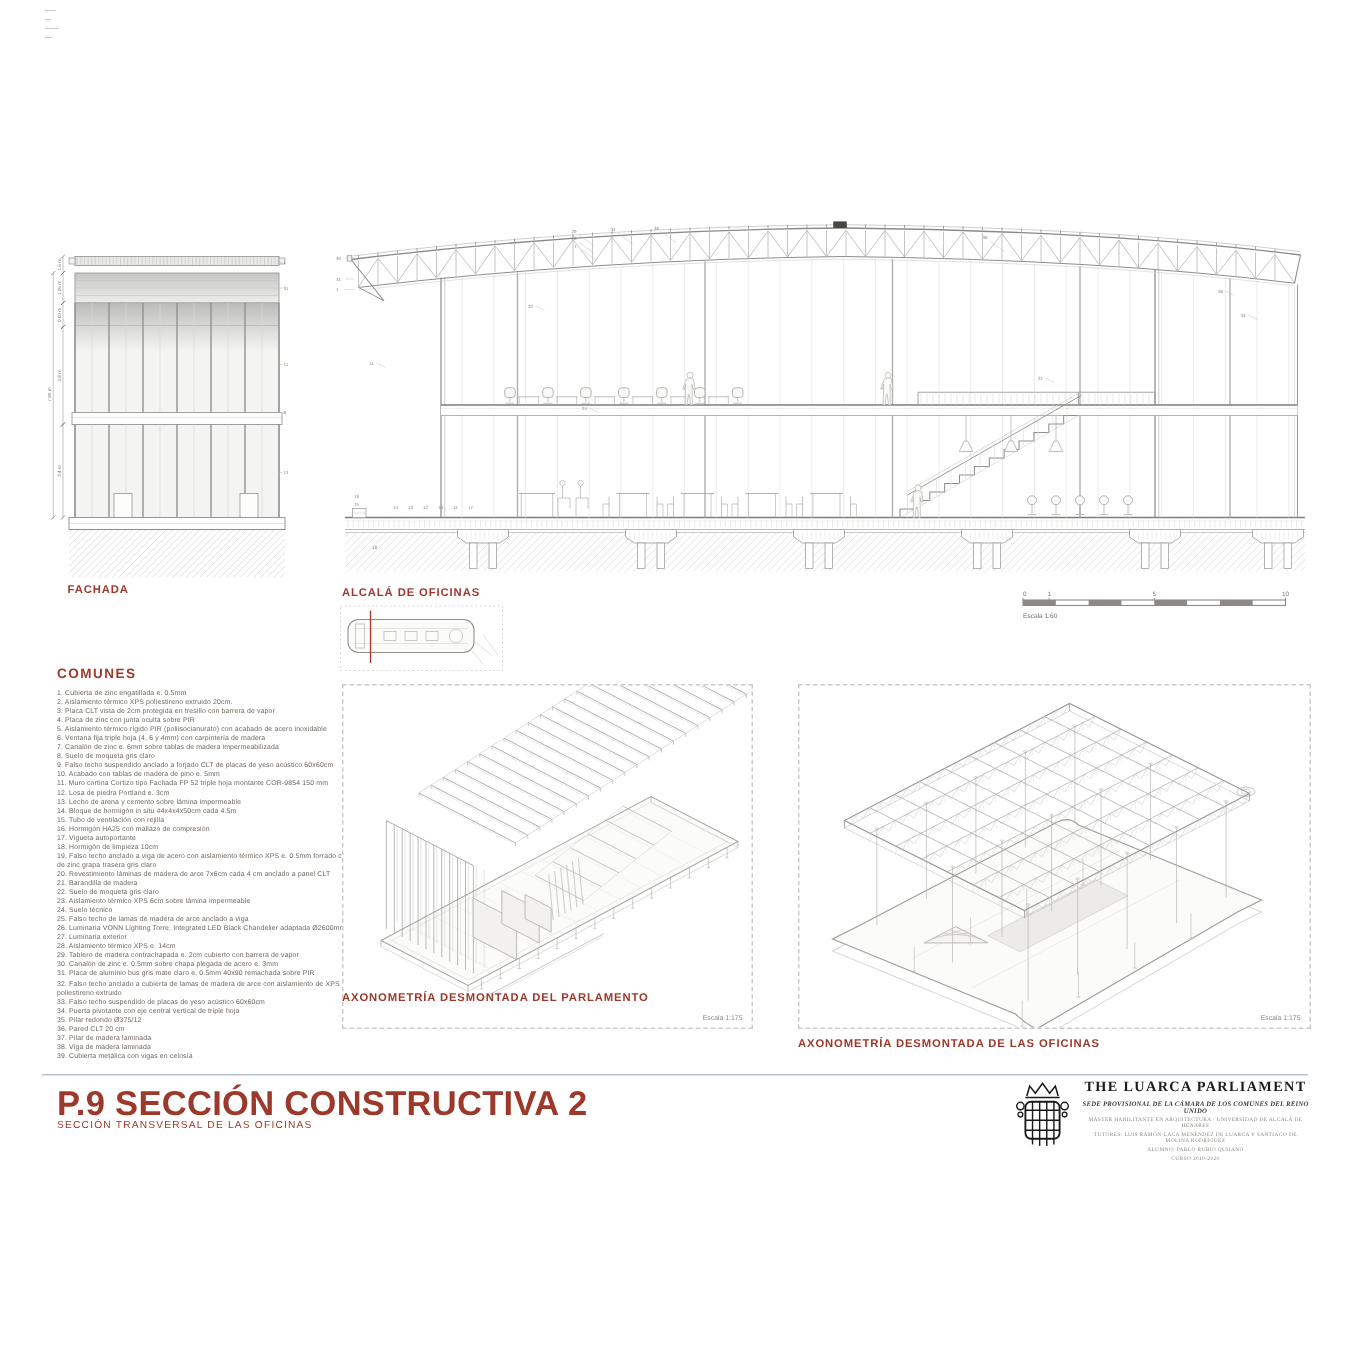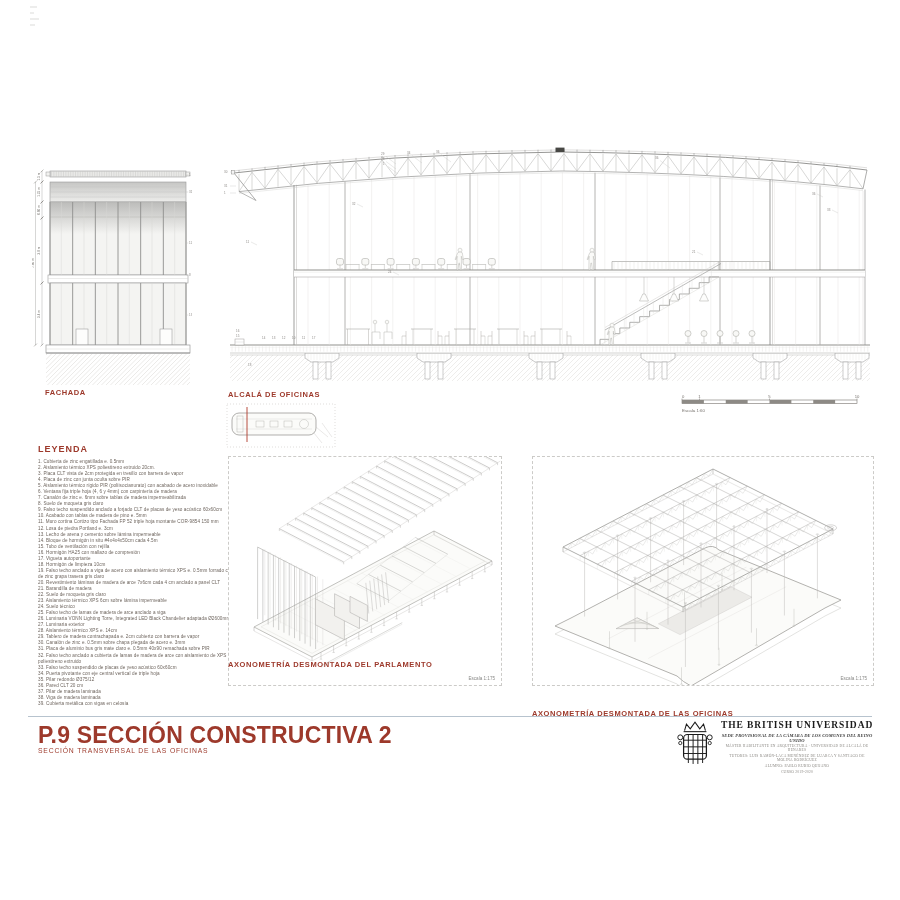--- a/index.html
+++ b/index.html
@@ -1109,21 +1109,21 @@
         <line x1="19.5" y1="5.5" x2="19.5" y2="7" stroke="#77736e" stroke-width="0.5"></line>
         <text x="19.5" y="4.5" font-size="4.2" fill="#77736e" text-anchor="middle" font-family="Liberation Sans, sans-serif">1</text>
         <line x1="89.5" y1="5.5" x2="89.5" y2="7" stroke="#77736e" stroke-width="0.5"></line>
         <text x="89.5" y="4.5" font-size="4.2" fill="#77736e" text-anchor="middle" font-family="Liberation Sans, sans-serif">5</text>
         <line x1="177" y1="5.5" x2="177" y2="7" stroke="#77736e" stroke-width="0.5"></line>
         <text x="177" y="4.5" font-size="4.2" fill="#77736e" text-anchor="middle" font-family="Liberation Sans, sans-serif">10</text>
       </svg>
     <div class="scalebar-caption">Escala 1:60</div>
   </div>
 
-  <div class="leyenda-title">LEYENDA</div>
+  <div class="leyenda-title">COMUNES</div>
   <div class="leyenda-list" id="leyenda-list">
       <div class="leyenda-item">1. Cubierta de zinc engatillada e. 0.5mm</div>
       <div class="leyenda-item">2. Aislamiento térmico XPS poliestireno extruido 20cm.</div>
       <div class="leyenda-item">3. Placa CLT vista de 2cm protegida en tresillo con barrera de vapor</div>
       <div class="leyenda-item">4. Placa de zinc con junta oculta sobre PIR</div>
       <div class="leyenda-item">5. Aislamiento térmico rígido PIR (poliisocianurato) con acabado de acero inoxidable</div>
       <div class="leyenda-item">6. Ventana fija triple hoja (4, 6 y 4mm) con carpintería de madera</div>
       <div class="leyenda-item">7. Canalón de zinc e. 6mm sobre tablas de madera impermeabilizada</div>
       <div class="leyenda-item">8. Suelo de moqueta gris claro</div>
       <div class="leyenda-item">9. Falso techo suspendido anclado a forjado CLT de placas de yeso acústico 60x60cm</div>
@@ -1868,21 +1868,21 @@
           <line x1="30" y1="90" x2="30" y2="95" stroke="#9b9a97" stroke-width="0.5"></line>
           <line x1="180" y1="12" x2="180" y2="17" stroke="#9b9a97" stroke-width="0.5"></line>
           <line x1="300" y1="72" x2="300" y2="77" stroke="#9b9a97" stroke-width="0.5"></line>
           <line x1="150" y1="150" x2="150" y2="155" stroke="#9b9a97" stroke-width="0.5"></line>
           <ellipse cx="297.6" cy="70.80000000000001" rx="6" ry="3" fill="none" stroke="#b0afac" stroke-width="0.5"></ellipse>
           <ellipse cx="297.6" cy="70.80000000000001" rx="3" ry="1.5" fill="none" stroke="#b0afac" stroke-width="0.4"></ellipse>
         </g>
       </svg>
     <div class="escala-label">Escala 1:175</div>
   </div>
-  <div class="fig-label" style="left:532px;top:709px">AXONOMETRÍA DESMONTADA DE LAS OFICINAS</div>
+  <div class="fig-label" style="left:532px;top:691px">AXONOMETRÍA DESMONTADA DE LAS OFICINAS</div>
 
   <div class="tb-rule"></div>
   <div class="sheet-title">P.9 SECCIÓN CONSTRUCTIVA 2</div>
   <div class="sheet-subtitle">SECCIÓN TRANSVERSAL DE LAS OFICINAS</div>
 
   <div class="tb-right">
     <svg width="38" height="48" viewBox="0 0 40 50">
       <path d="M9,11 L11,4 L15,9 L20,2 L25,9 L29,4 L31,11" fill="none" stroke="#1a1a1a" stroke-width="1.1"></path>
       <line x1="8" y1="12" x2="32" y2="12" stroke="#1a1a1a" stroke-width="1.1"></line>
       <rect x="8" y="15" width="24" height="26" rx="4" fill="none" stroke="#1a1a1a" stroke-width="1.3"></rect>
@@ -1892,21 +1892,21 @@
       <line x1="28" y1="15" x2="28" y2="45" stroke="#1a1a1a" stroke-width="1"></line>
       <line x1="8" y1="21" x2="32" y2="21" stroke="#1a1a1a" stroke-width="1"></line>
       <line x1="8" y1="28" x2="32" y2="28" stroke="#1a1a1a" stroke-width="1"></line>
       <line x1="8" y1="35" x2="32" y2="35" stroke="#1a1a1a" stroke-width="1"></line>
       <circle cx="4.5" cy="18" r="2.6" fill="none" stroke="#1a1a1a" stroke-width="1"></circle>
       <circle cx="35.5" cy="18" r="2.6" fill="none" stroke="#1a1a1a" stroke-width="1"></circle>
       <circle cx="4.5" cy="24" r="1.7" fill="none" stroke="#1a1a1a" stroke-width="0.9"></circle>
       <circle cx="35.5" cy="24" r="1.7" fill="none" stroke="#1a1a1a" stroke-width="0.9"></circle>
     </svg>
     <div class="tb-text">
-      <div class="tb-inst">THE BRITISH UNIVERSIDAD</div>
+      <div class="tb-inst">THE LUARCA PARLIAMENT</div>
       <div class="tb-proj">SEDE PROVISIONAL DE LA CÁMARA DE LOS COMUNES DEL REINO UNIDO</div>
       <div class="tb-line">MÁSTER HABILITANTE EN ARQUITECTURA · UNIVERSIDAD DE ALCALÁ DE HENARES</div>
       <div class="tb-line">TUTORES: LUIS RAMÓN-LACA MENÉNDEZ DE LUARCA Y SANTIAGO DE MOLINA RODRÍGUEZ</div>
       <div class="tb-line">ALUMNO: PABLO RUBIO QUIJANO</div>
       <div class="tb-line">CURSO 2019-2020</div>
     </div>
   </div>
 </div>
 
 </body></html>

